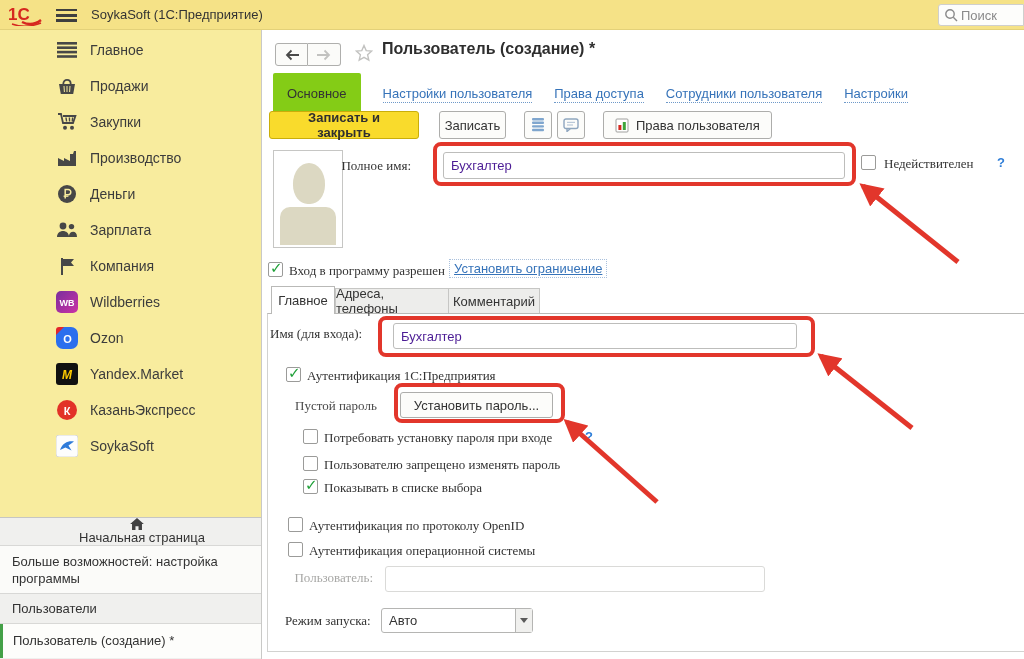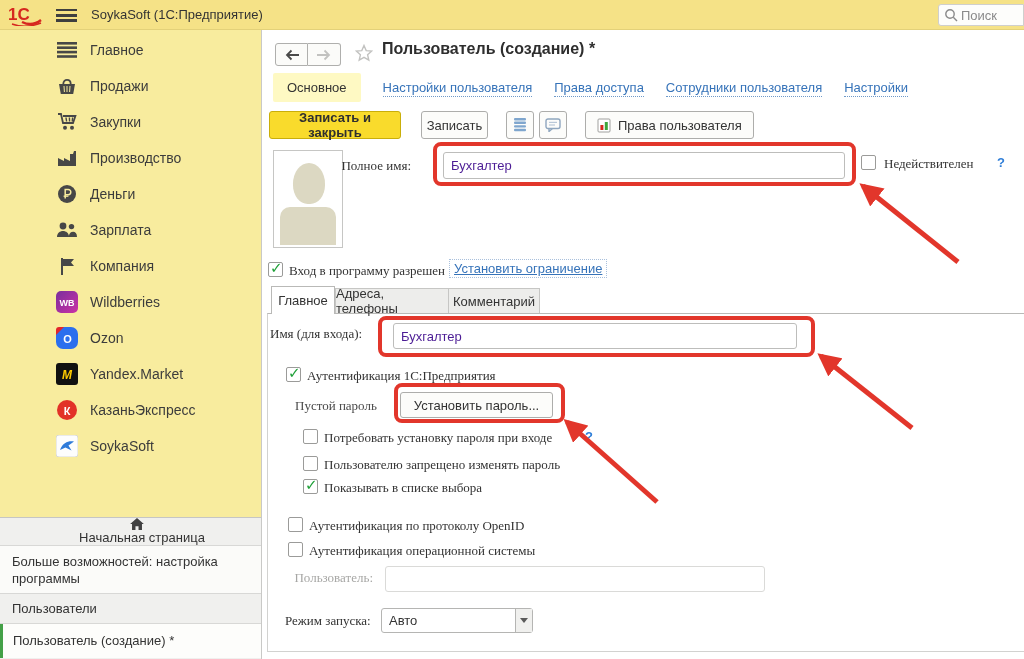--- a/index.html
+++ b/index.html
@@ -45,30 +45,30 @@
 
   .navbtns { position:absolute; left:12px; top:13px; display:flex; }
   .navbtn { width:33px; height:23px; background:#FBFBF9; border:1px solid #AFAFAD;
             display:flex; align-items:center; justify-content:center; cursor:pointer; }
   .navbtn.back { border-radius:3px 0 0 3px; }
   .navbtn.fwd  { border-radius:0 3px 3px 0; border-left:none; }
   #fav-star { position:absolute; left:92px; top:14px; cursor:pointer; }
   #page-title { position:absolute; left:119px; top:10px; font-size:16px; color:#2E2E2E; }
 
   #nav-tabs { position:absolute; left:10px; top:43px; display:flex; align-items:center; gap:22px; }
-  .ntab-active { background:#fef9c3; border-radius:2px; padding:7px 14px; color:#333; cursor:pointer; }
+  .ntab-active { background:#84cc16; border-radius:2px; padding:13px 14px; color:#333; cursor:pointer; }
   .ntab-link { color:#3673B9; cursor:pointer; text-decoration:none; }
   .ntab-link span { border-bottom:1px dotted #6E99C9; padding-bottom:1px; }
 
   #toolbar { position:absolute; left:6px; top:81px; display:flex; align-items:center; height:28px; }
   .btn { height:28px; background:#FCFCFA; border:1px solid #ADADAB; border-radius:3px;
          font:13px "Liberation Sans",sans-serif; color:#333; cursor:pointer;
          display:inline-flex; align-items:center; justify-content:center; }
   #btn-save-close { background:#F9DB2C; border-color:#C9AE0A; font-weight:bold; color:#2F2F2F;
-                    padding:0 28px; width:132px; }
+                    padding:0 28px; width:150px; }
   #btn-save { margin-left:20px; padding:0 14px; width:67px; }
   .iconbtn { width:28px; padding:0; }
   #btn-journal { margin-left:18px; }
   #btn-message { margin-left:5px; }
   #btn-rights { margin-left:18px; padding:0 11px; }
   #btn-rights svg { margin-right:7px; }
 
   #avatar { position:absolute; left:10px; top:120px; width:70px; height:98px;
             background:#FFFFFF; border:1px solid #C6C6C4; }
   #avatar .head { position:absolute; left:19px; top:12px; width:32px; height:41px;

